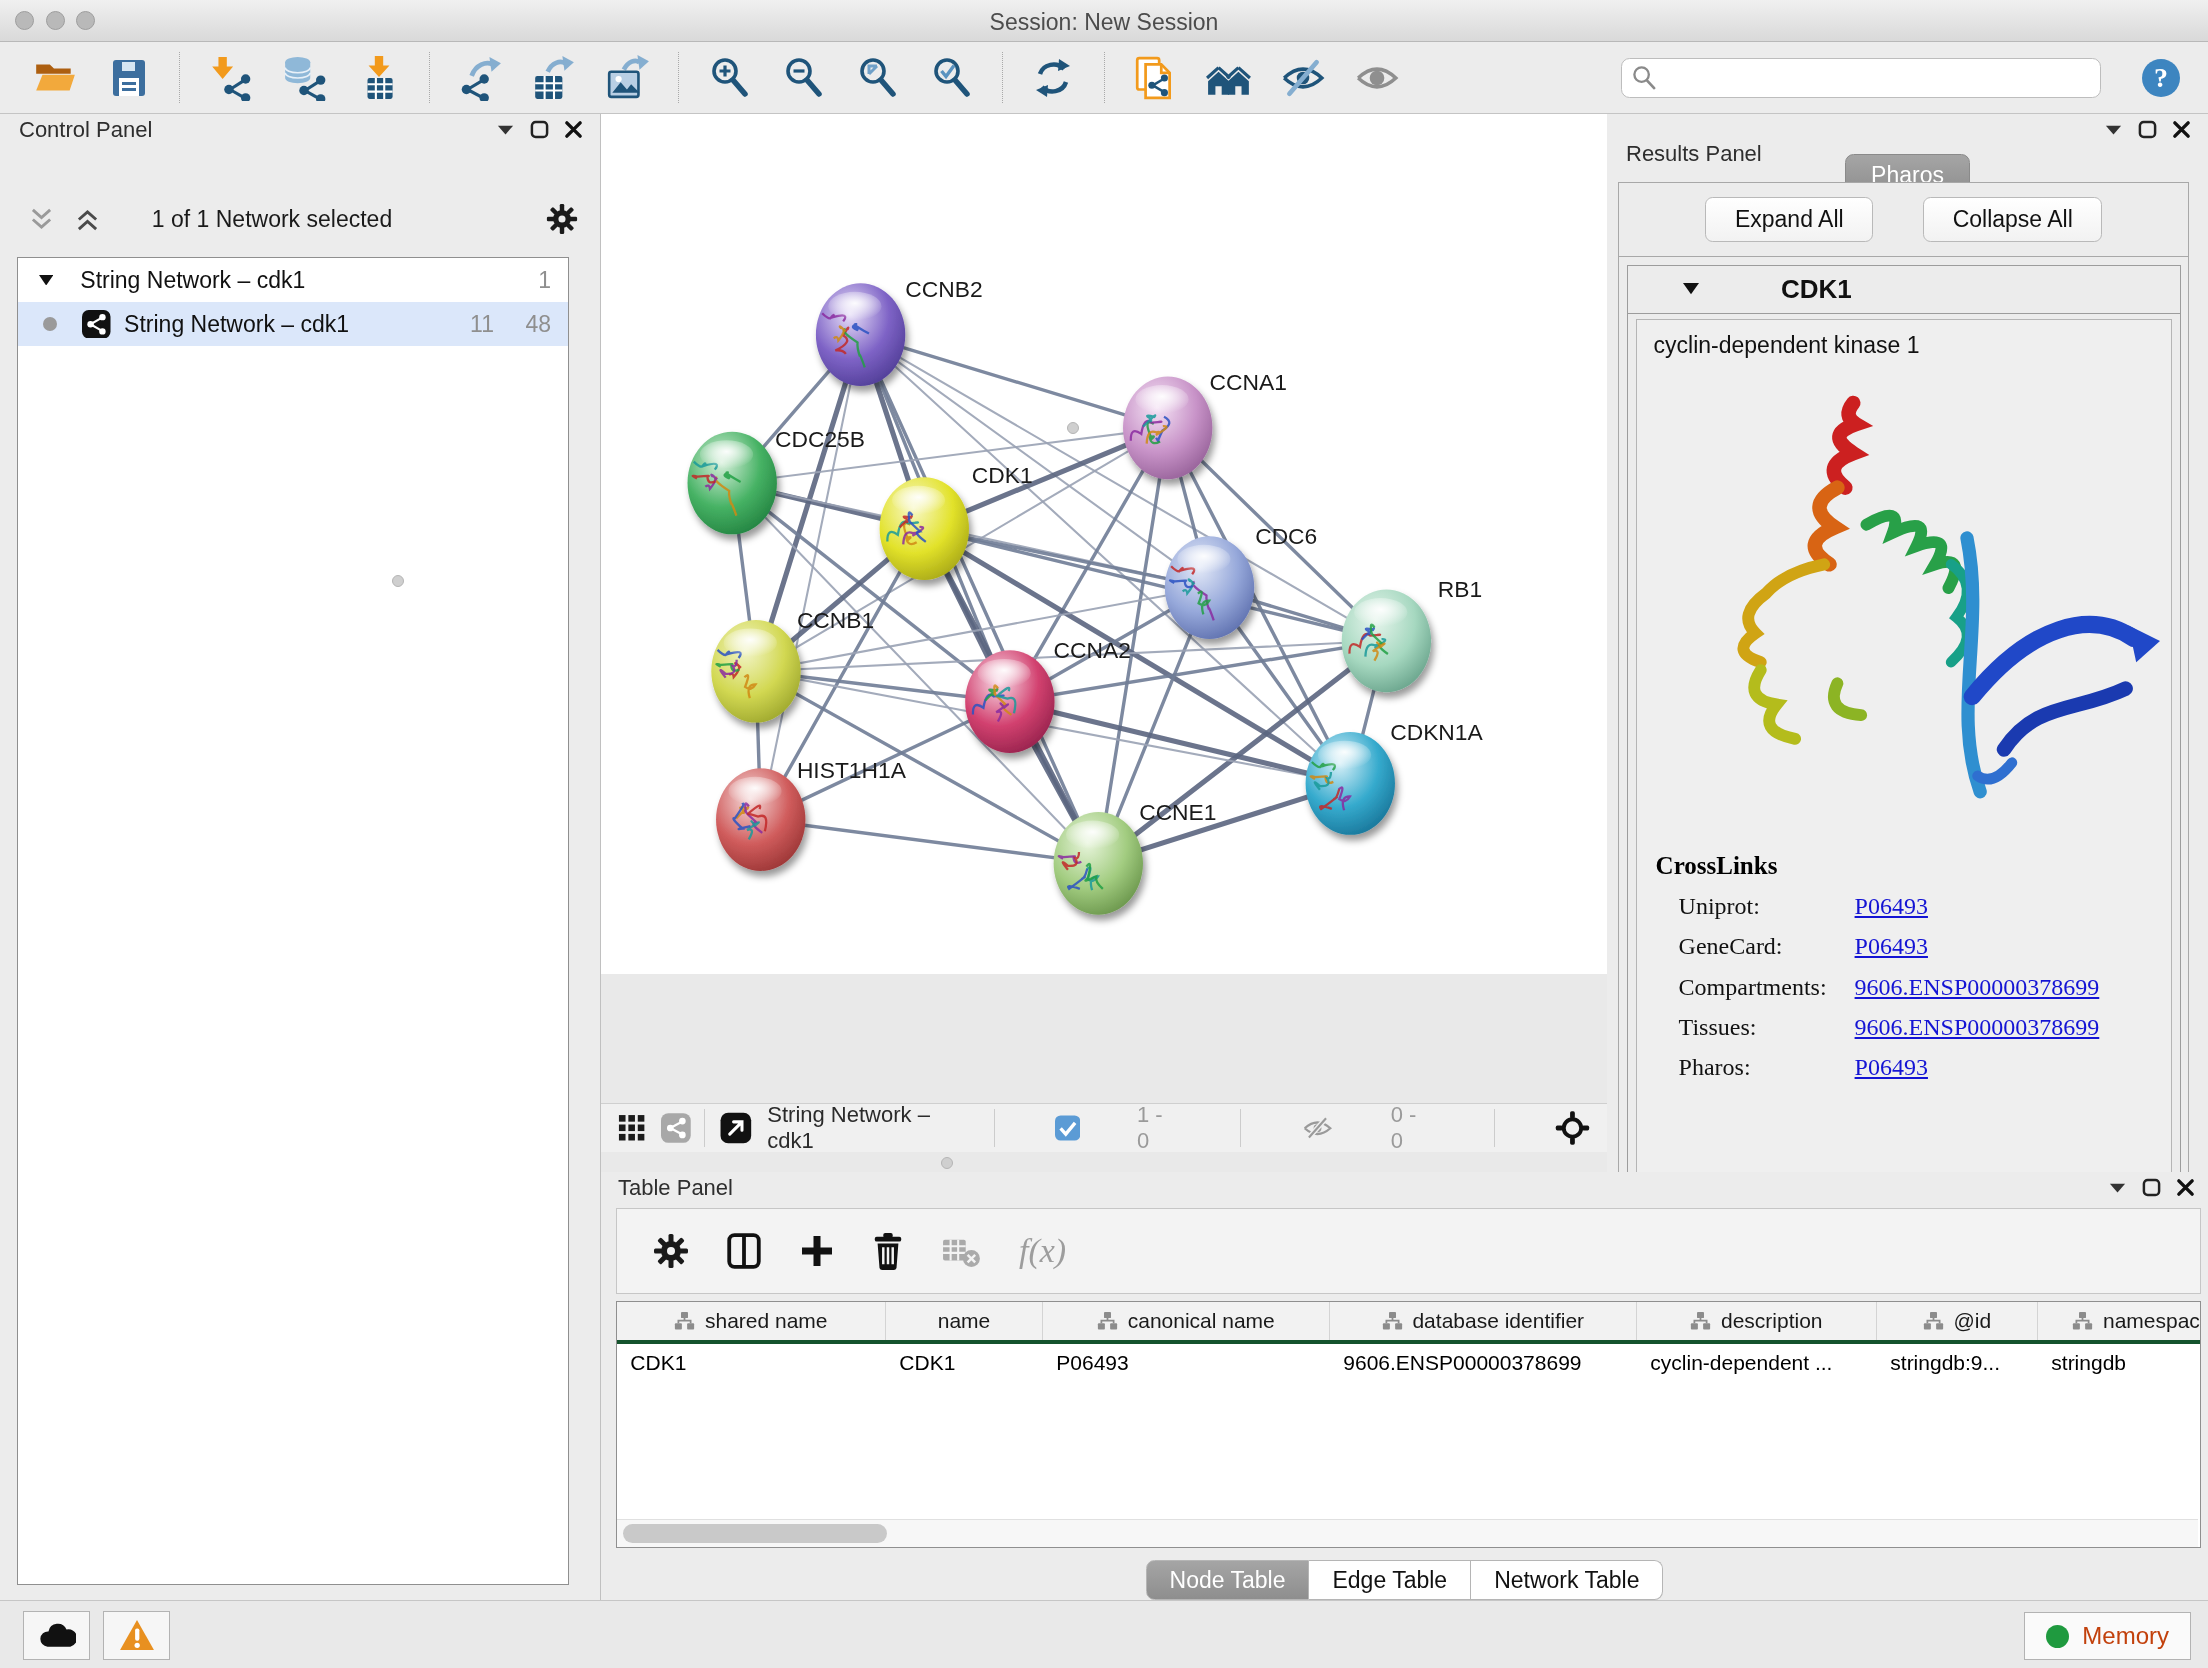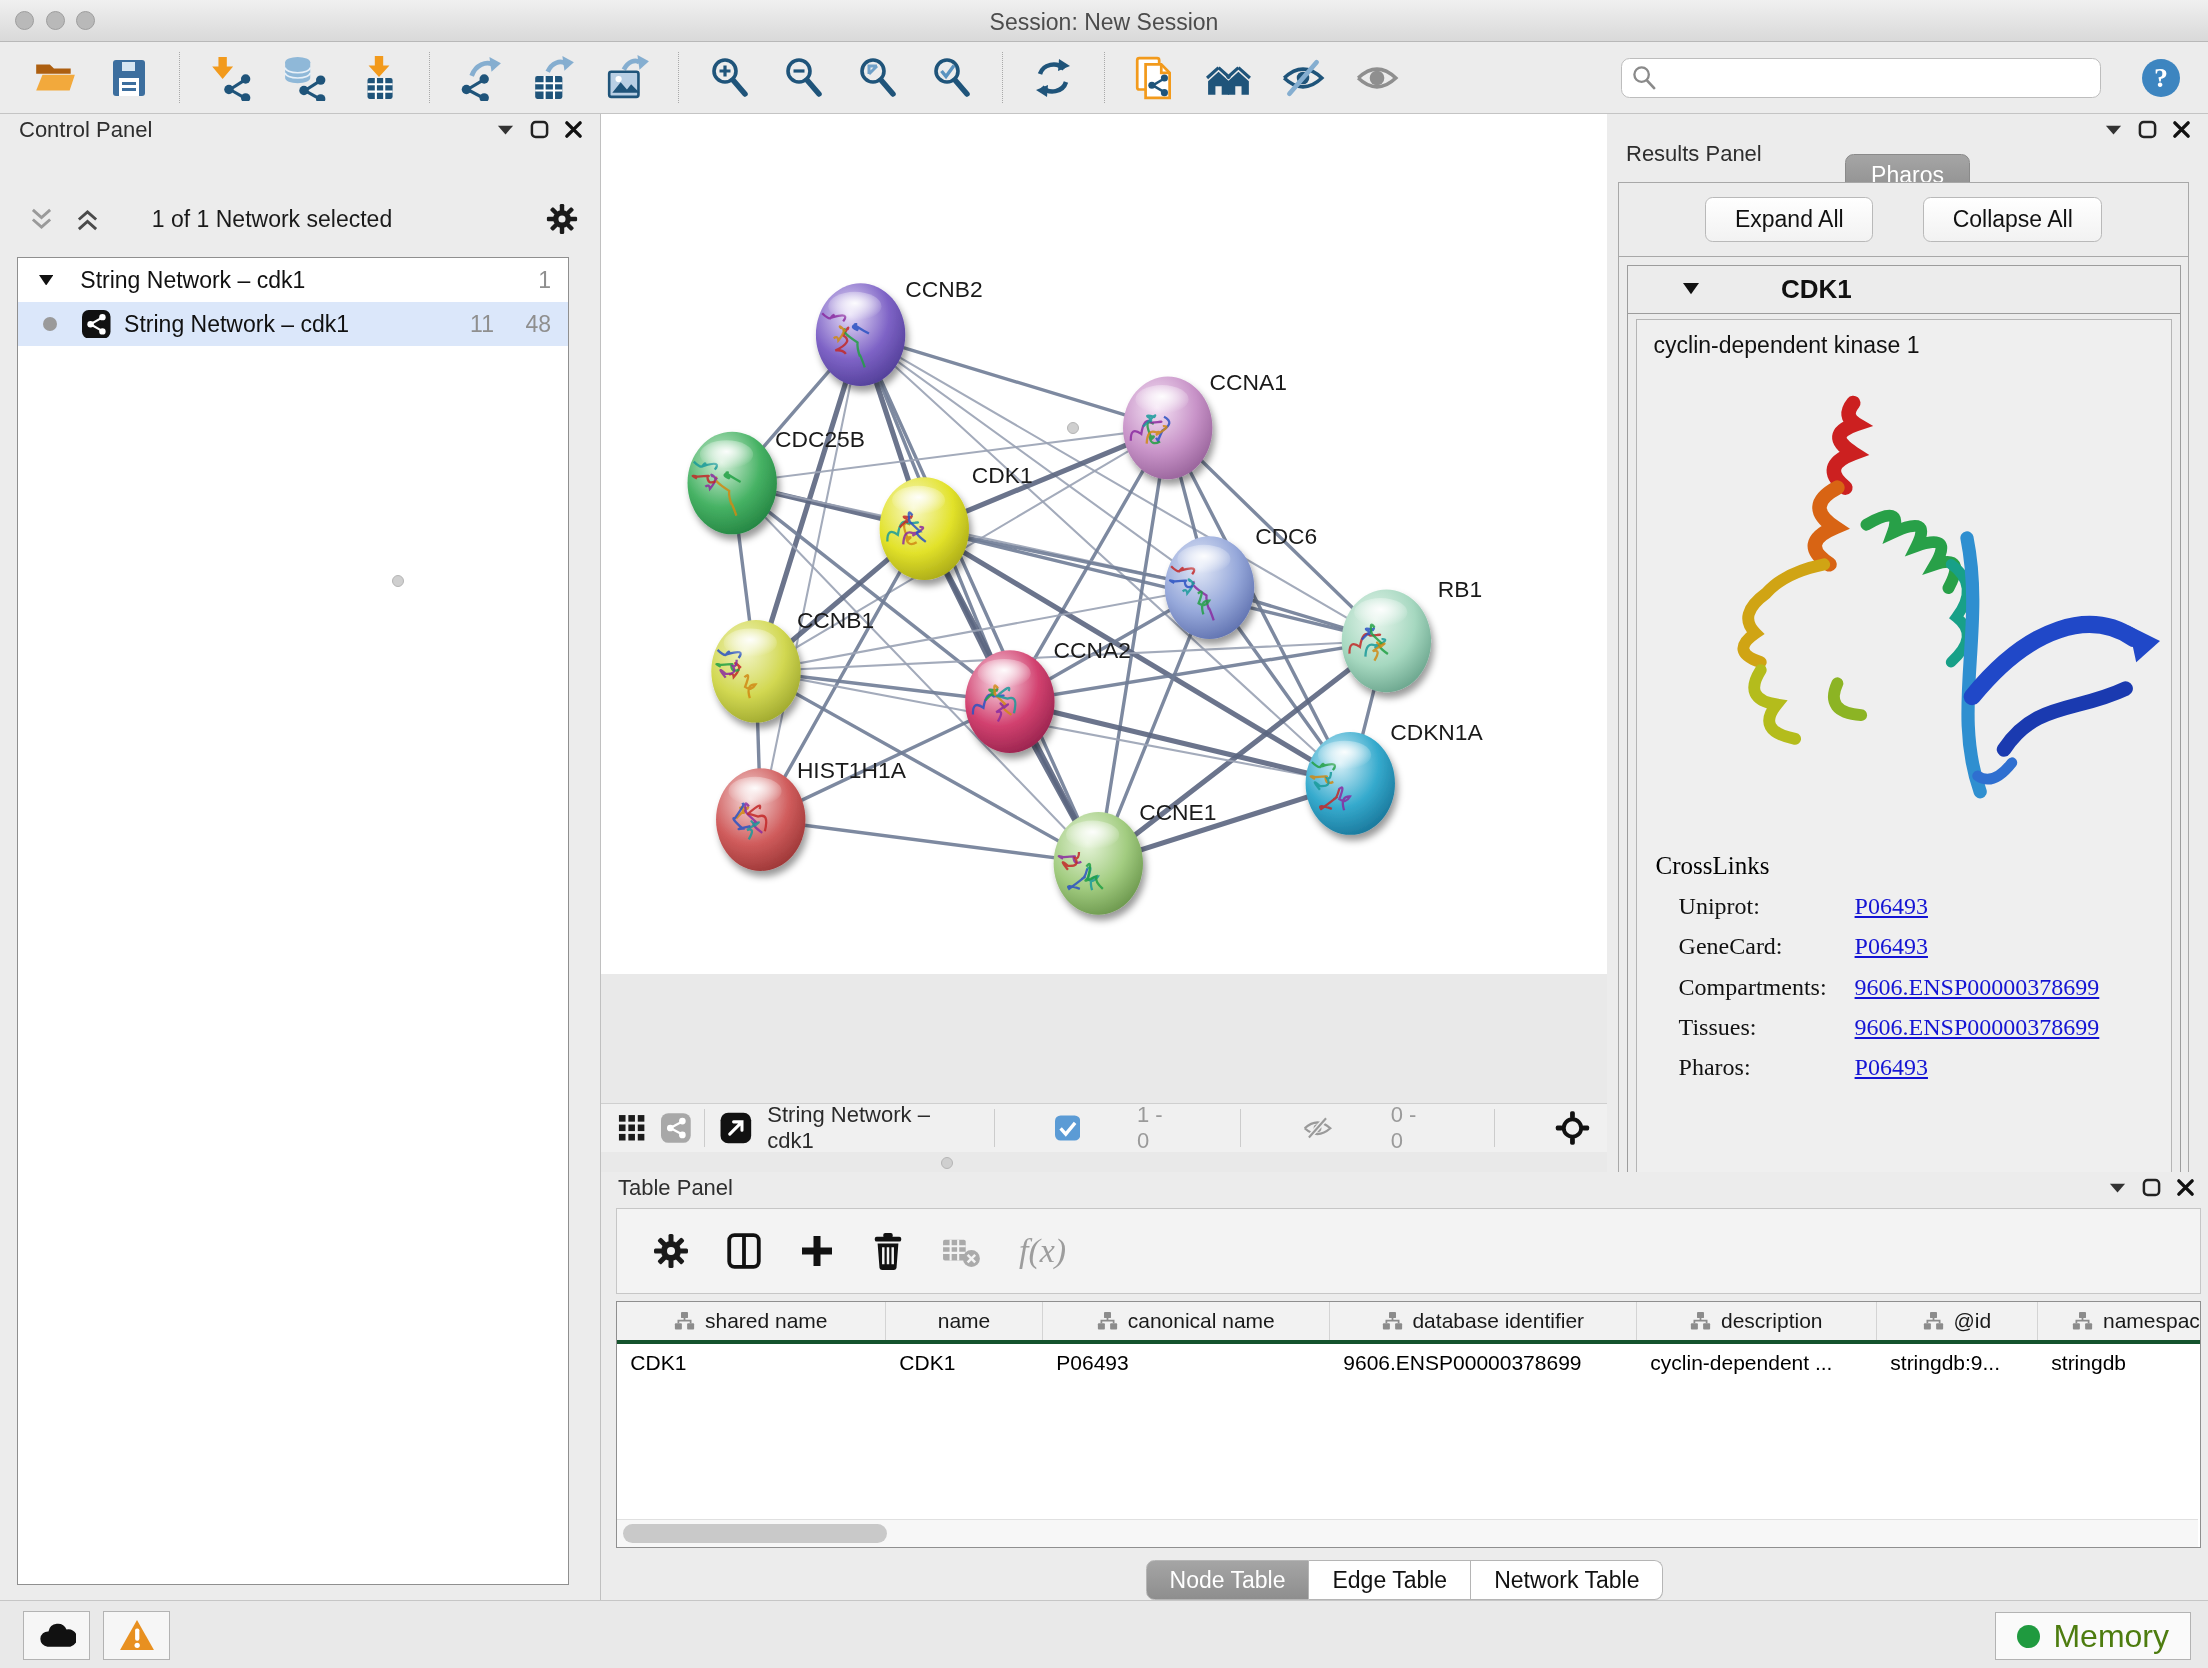--- a/index.html
+++ b/index.html
@@ -61,21 +61,21 @@
   #rp-outer { position:absolute; left:11.4px; top:68px; width:571px; height:1035px; border:1.9px solid #a8a8a8; background:#ececec; }
   #rp-buttons { height:74px; border-bottom:1.9px solid #a8a8a8; display:flex; align-items:center; justify-content:center; gap:50px; }
   .rp-btn { background:linear-gradient(#ffffff,#f2f2f2); border:1px solid #b9b9b9; border-radius:7.6px;
     font-size:23px; color:#111; padding:7.6px 28.5px; }
   #cdk1-box { margin:7.6px 7.6px; border:1px solid #9c9c9c; height:928px; background:#ececec; }
   #cdk1-header { height:48px; display:flex; align-items:center; border-bottom:1px solid #9c9c9c; }
   #cdk1-header .name { font-size:26px; font-weight:bold; color:#111; margin-left:82px; }
   #cdk1-inner { margin:5.7px 7.6px; border:1px solid #b5b5b5; height:864px; background:#efefef; overflow:hidden; }
   #protein-desc { font-size:23px; color:#111; margin:11.4px 0 0 17px; }
   #crosslinks { font-family:"Liberation Serif", serif; margin:9.5px 0 0 19px; }
-  #crosslinks .cl-title { font-size:25px; font-weight:normal; color:#000; margin-bottom:9.5px; }
+  #crosslinks .cl-title { font-size:25px; font-weight:bold; color:#000; margin-bottom:9.5px; }
   .cl-row { display:flex; margin:13.3px 0 0 23px; font-size:24px; }
   .cl-label { width:176px; color:#111; }
   .cl-link { color:#1414d4; text-decoration:underline; }
 
   
   #table-panel { position:absolute; left:601px; top:1172px; width:1607px; height:428px; background:#ececec; }
   #tp-toolbar { position:absolute; left:15px; top:36px; width:1585px; height:86px; background:#f3f3f3; border:1px solid #c6c6c6;
     display:flex; align-items:center; }
   #tp-toolbar .ticon { margin-left:36px; display:flex; align-items:center; }
   #fx-label { font-family:"Liberation Serif", serif; font-style:italic; font-size:34px; color:#9d9d9d; margin-left:38px; }
@@ -87,21 +87,21 @@
   .td { font-size:21px; color:#000; padding:6.7px 0 0 13.3px; flex:none; white-space:nowrap; overflow:hidden; }
   #hscroll { position:absolute; left:0px; bottom:0px; width:1581px; height:28.5px; background:#f7f7f7; border-top:1px solid #e0e0e0; }
   #hthumb { position:absolute; left:5.7px; top:4.8px; width:264px; height:19px; border-radius:9.5px; background:#c9c9c9; }
   #tp-tabs { position:absolute; left:0; width:1607px; top:388px; display:flex; justify-content:center; }
 
   
   #status-bar { position:absolute; left:0; top:1600px; width:2208px; height:68px; background:#e9e9e9; border-top:1px solid #c6c6c6; }
   .sb-btn { position:absolute; top:9.5px; width:67px; height:49px; background:#f6f6f6; border:1.9px solid #b3b3b3;
     display:flex; align-items:center; justify-content:center; }
   #memory-btn { position:absolute; right:17px; top:11.4px; height:48px; background:#fafafa; border:1.9px solid #b3b3b3;
-    display:flex; align-items:center; gap:13.3px; padding:0 21px; font-size:32px; color:#4d7c0f; }
+    display:flex; align-items:center; gap:13.3px; padding:0 21px; font-size:24px; color:#c2410c; }
   #memory-dot { width:23px; height:23px; border-radius:50%; background:#1f9a3f; }
 </style>
 </head>
 <body>
 
 <div id="titlebar">
   <span class="traffic" style="left:15px"></span>
   <span class="traffic" style="left:46px"></span>
   <span class="traffic" style="left:76px"></span>
   <div id="win-title">Session: New Session</div>

